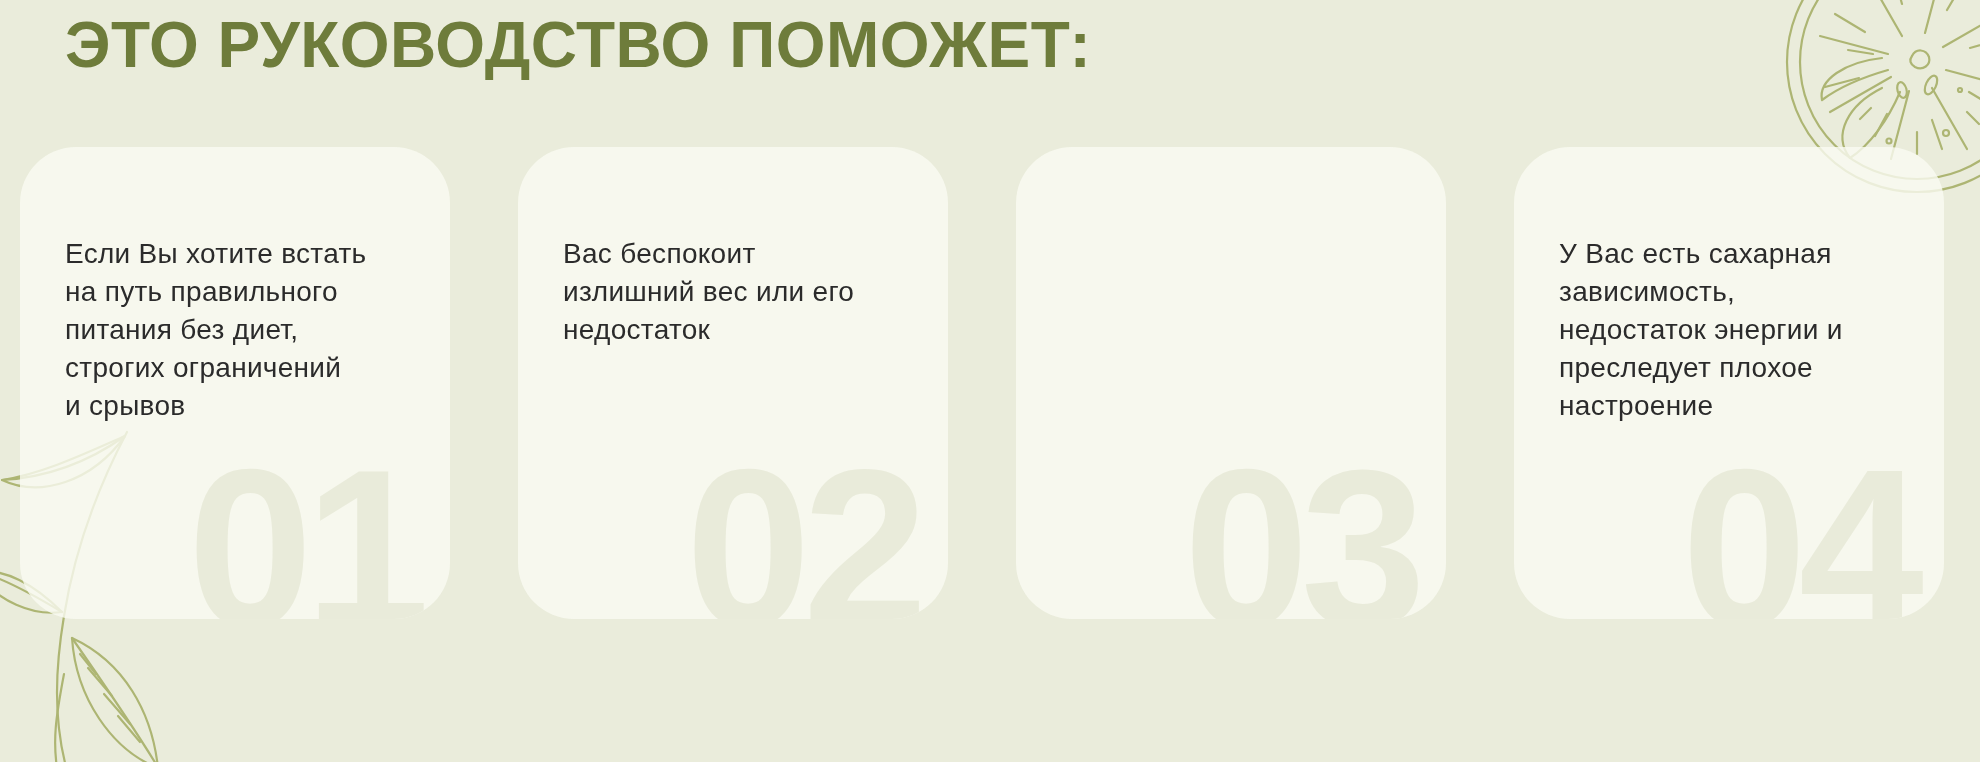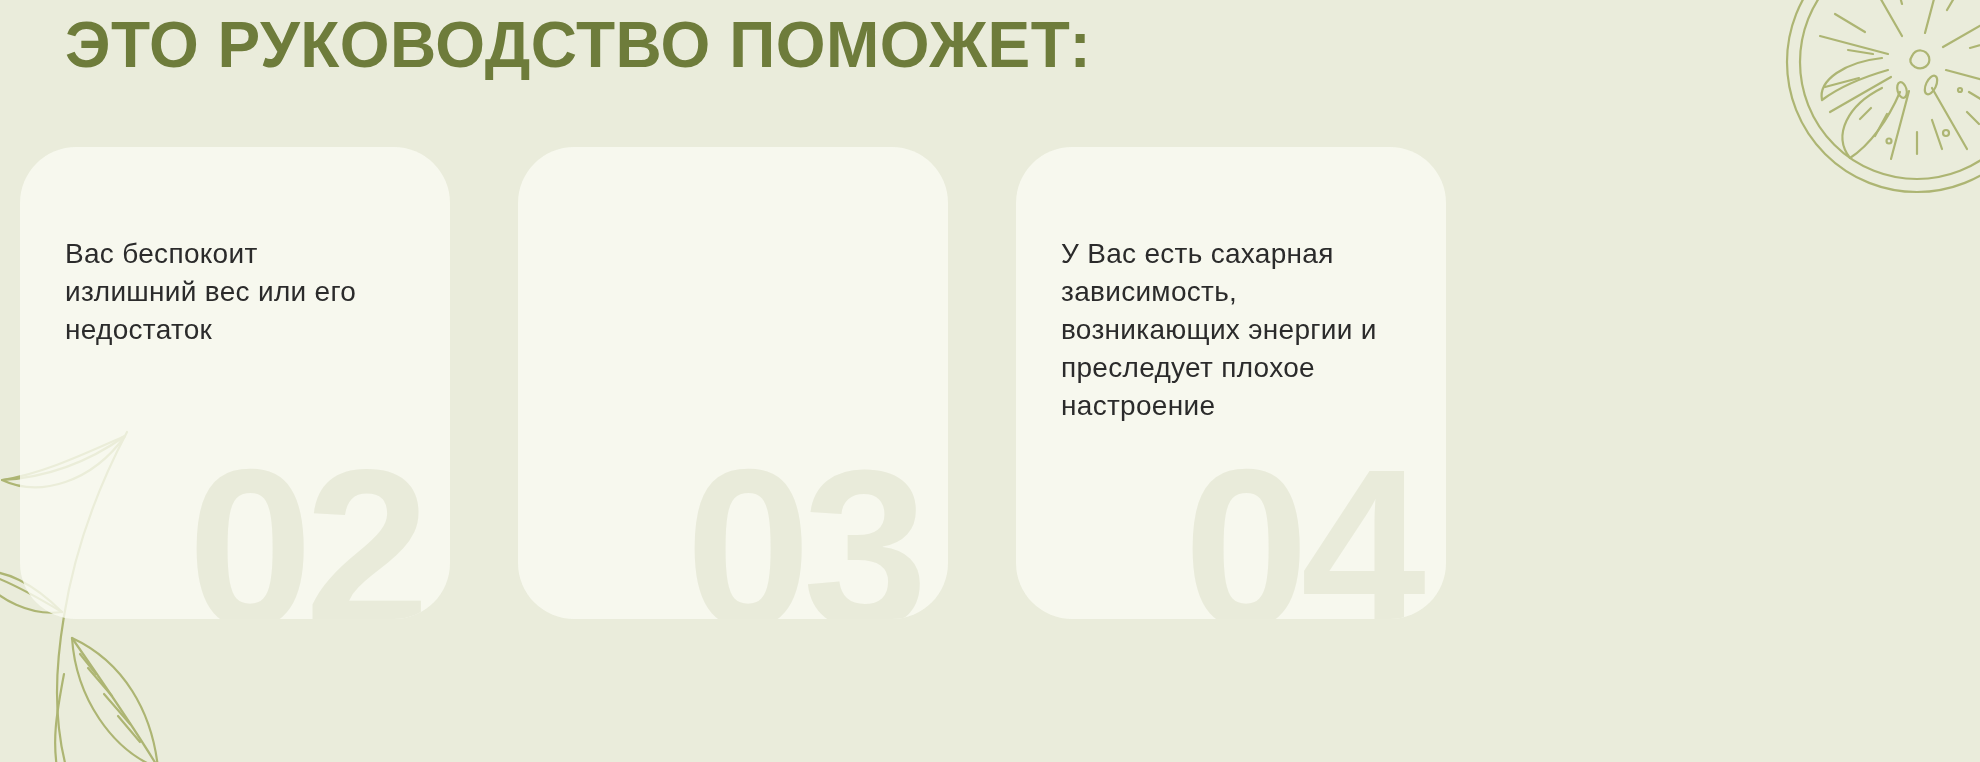--- a/index.html
+++ b/index.html
@@ -139,35 +139,43 @@
       <line x1="96" y1="244" x2="120" y2="272"></line>
       <line x1="88" y1="230" x2="104" y2="250"></line>
       <line x1="112" y1="270" x2="138" y2="300"></line>
       <line x1="126" y1="292" x2="148" y2="318"></line>
       <path d="M72,250 C64,292 60,318 66,350"></path>
     </svg>
   </div>
 
   <div class="cards">
 
+    <div class="card">
+      <div class="card-number">01</div>
+      <p class="card-text">Если Вы хотите встать
+на путь правильного
+питания без диет,
+строгих ограничений
+и срывов</p>
+    </div>
 
     <div class="card">
       <div class="card-number">02</div>
       <p class="card-text">Вас беспокоит
 излишний вес или его
 недостаток</p>
     </div>
 
     <div class="card">
       <div class="card-number">03</div>
     </div>
 
     <div class="card">
       <div class="card-number">04</div>
       <p class="card-text">У Вас есть сахарная
 зависимость,
-возникающих энергии и
+недостаток энергии и
 преследует плохое
 настроение</p>
     </div>
 
   </div>
 </div>
 
 </body></html>

